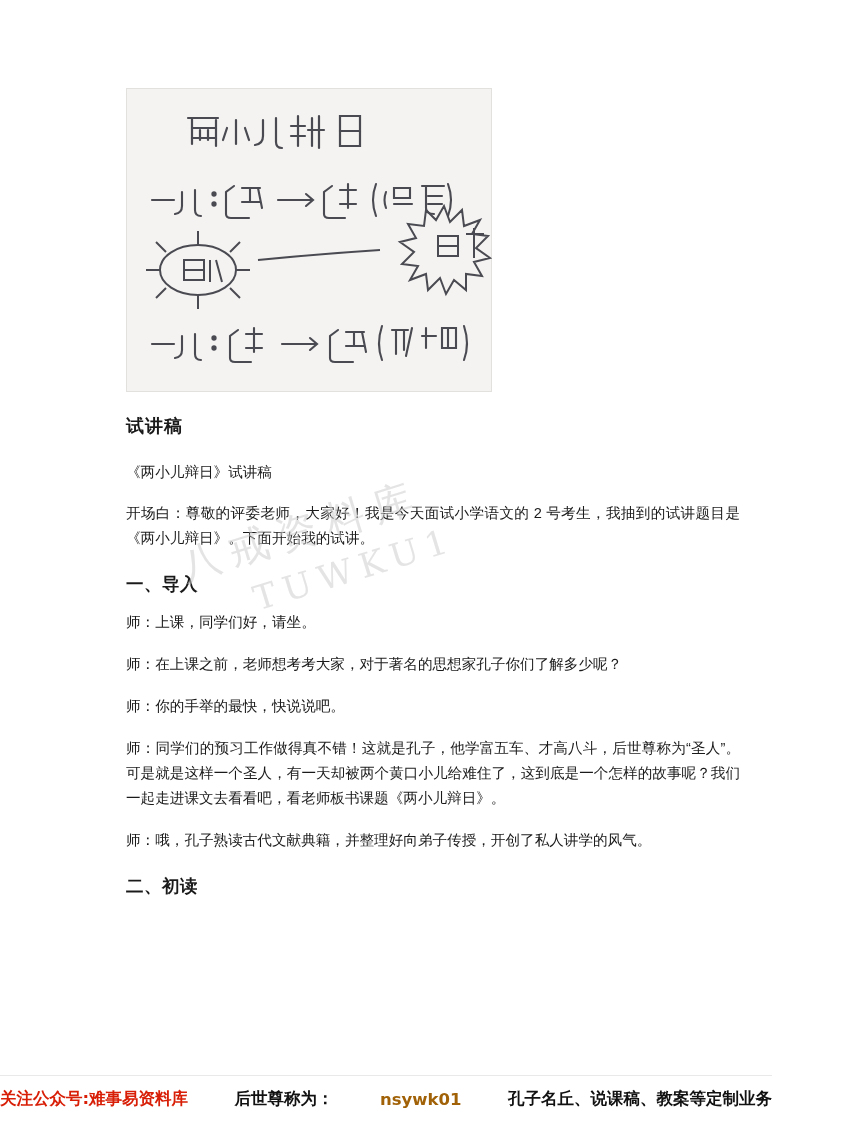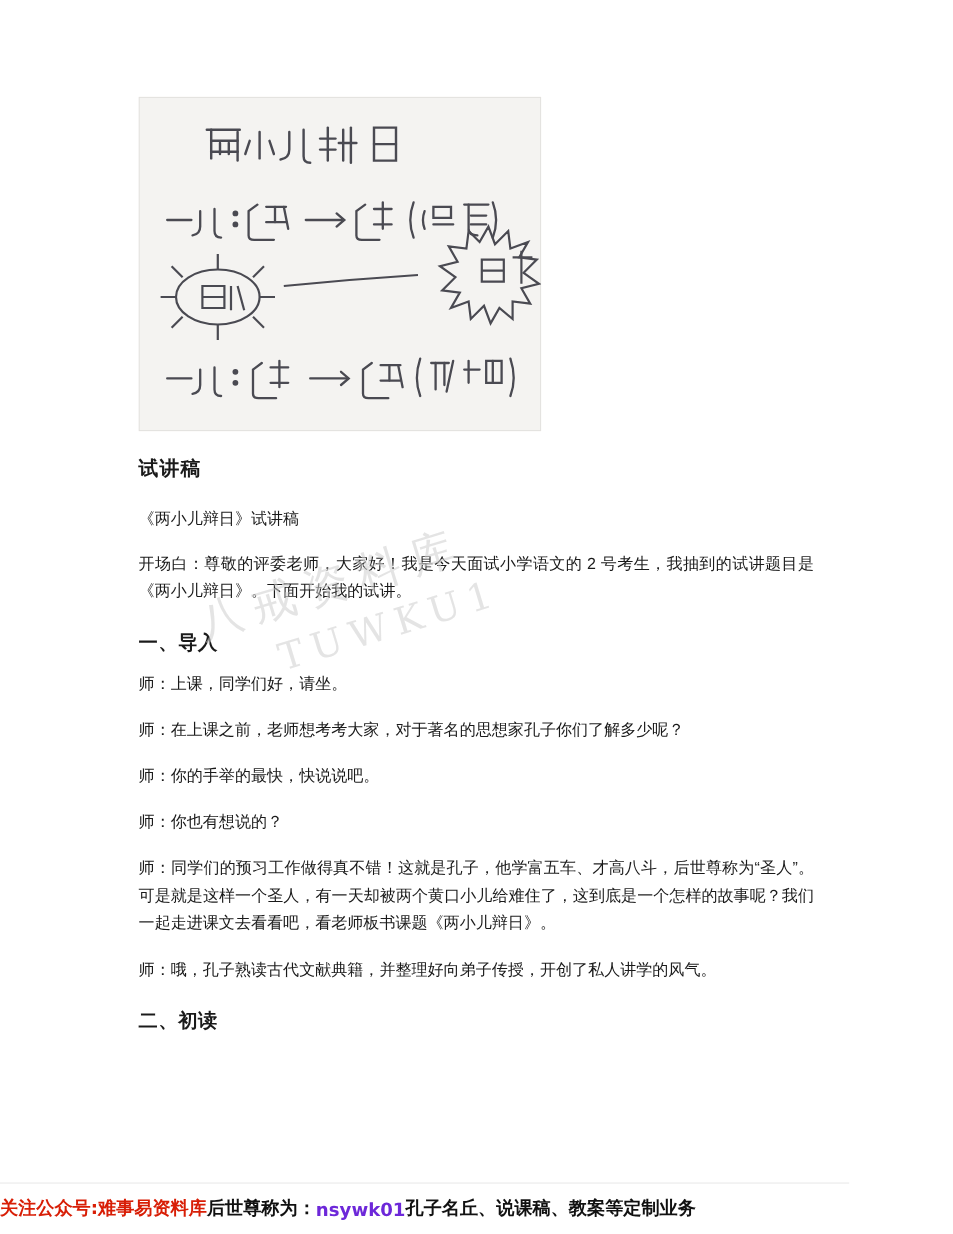--- a/index.html
+++ b/index.html
@@ -92,28 +92,29 @@
   .footer {
     position: absolute;
     left: 0;
     bottom: 0;
     width: 772px;
     height: 46px;
     background: #ffffff;
     border-top: 1px solid #e9e9e9;
     display: flex;
     align-items: center;
-    justify-content: flex-start;
+    justify-content: space-between;
+    gap: 10px;
     font-family: "DejaVu Sans", "Liberation Sans", sans-serif;
     font-size: 16.5px;
     font-weight: bold;
     white-space: nowrap;
   }
   .footer .red { color: #d81e06; }
-  .footer .blue { color: #6d28d9; }
+  .footer .blue { color: #a16207; }
   .footer .dark { color: #111111; }
 </style>
 </head>
 <body>
 
 <div class="page">
 
   <div class="content">
 
     <div class="board">
@@ -247,21 +248,20 @@
 
     <p class="body tight">《两小儿辩日》试讲稿</p>
 
     <p class="body">开场白：尊敬的评委老师，大家好！我是今天面试小学语文的 2 号考生，我抽到的试讲题目是《两小儿辩日》。下面开始我的试讲。</p>
 
     <h2 class="section">一、导入</h2>
 
     <p class="body">师：上课，同学们好，请坐。</p>
     <p class="body">师：在上课之前，老师想考考大家，对于著名的思想家孔子你们了解多少呢？</p>
     <p class="body">师：你的手举的最快，快说说吧。</p>
-    <p class="body">师：你也有想说的？</p>
     <p class="body">师：同学们的预习工作做得真不错！这就是孔子，他学富五车、才高八斗，后世尊称为“圣人”。可是就是这样一个圣人，有一天却被两个黄口小儿给难住了，这到底是一个怎样的故事呢？我们一起走进课文去看看吧，看老师板书课题《两小儿辩日》。</p>
     <p class="body">师：哦，孔子熟读古代文献典籍，并整理好向弟子传授，开创了私人讲学的风气。</p>
 
     <h2 class="section">二、初读</h2>
 
   </div>
 
   <div class="watermark">
     <span>八戒资料库</span>
     <span class="w2">TUWKU1</span>

